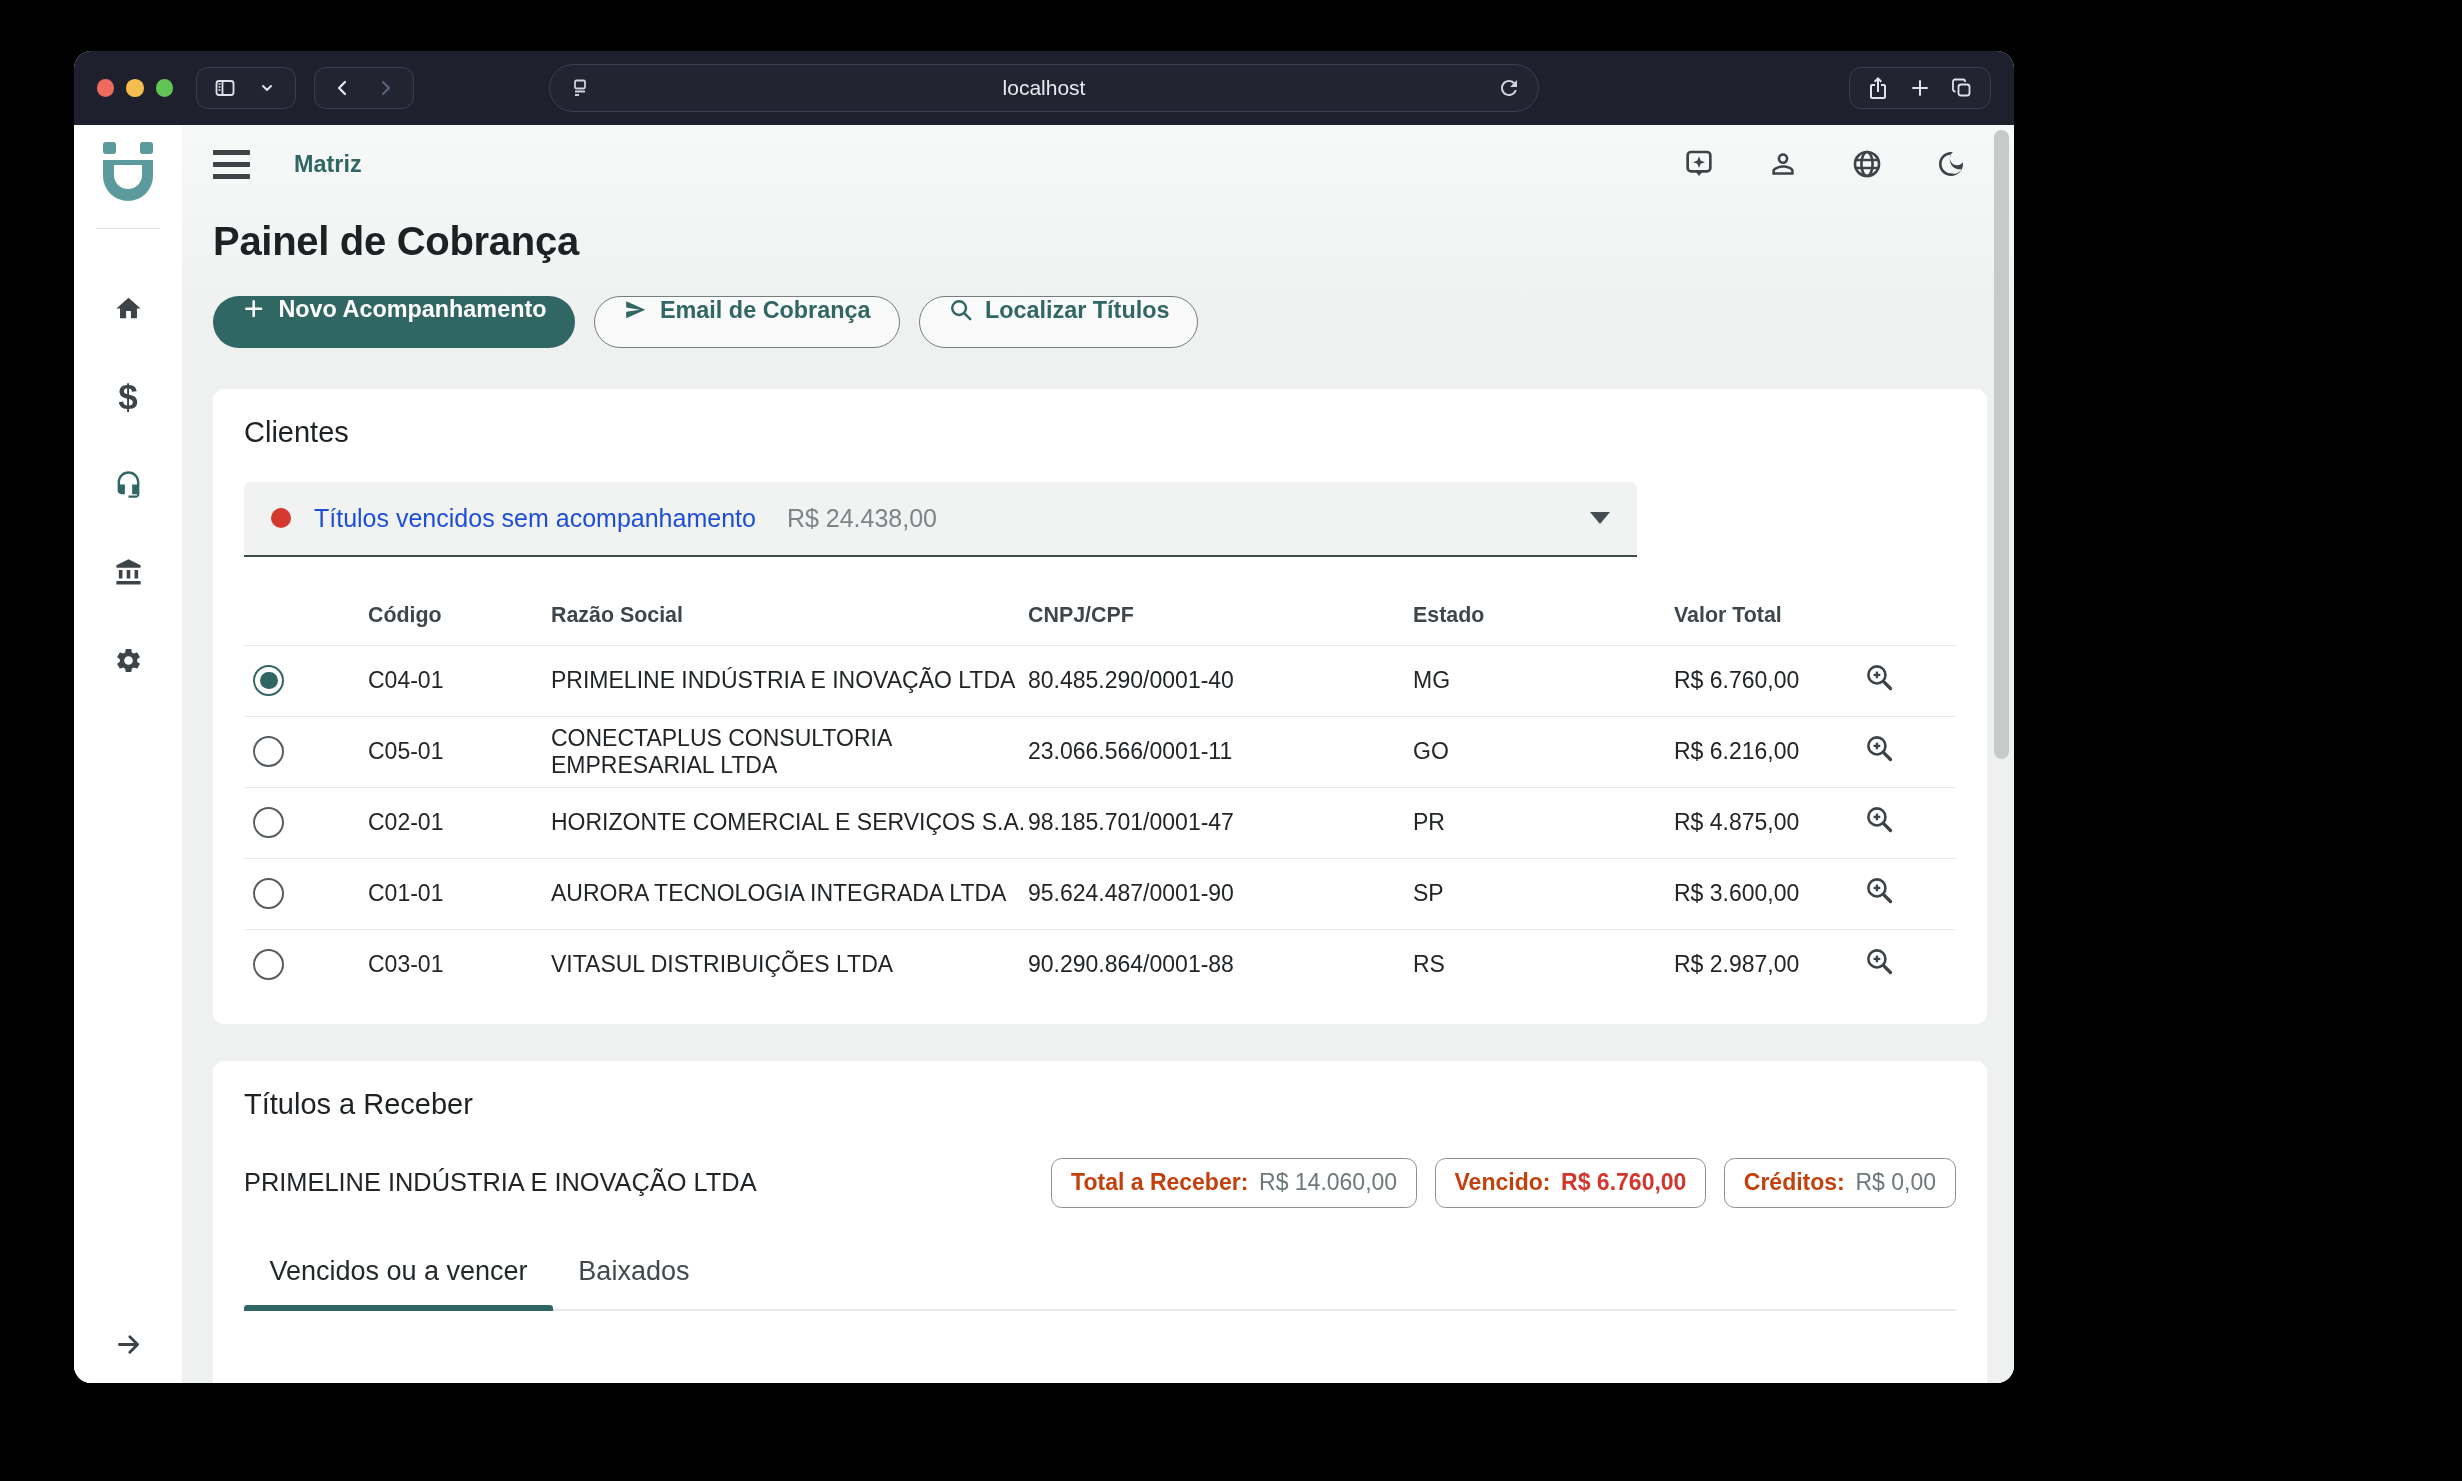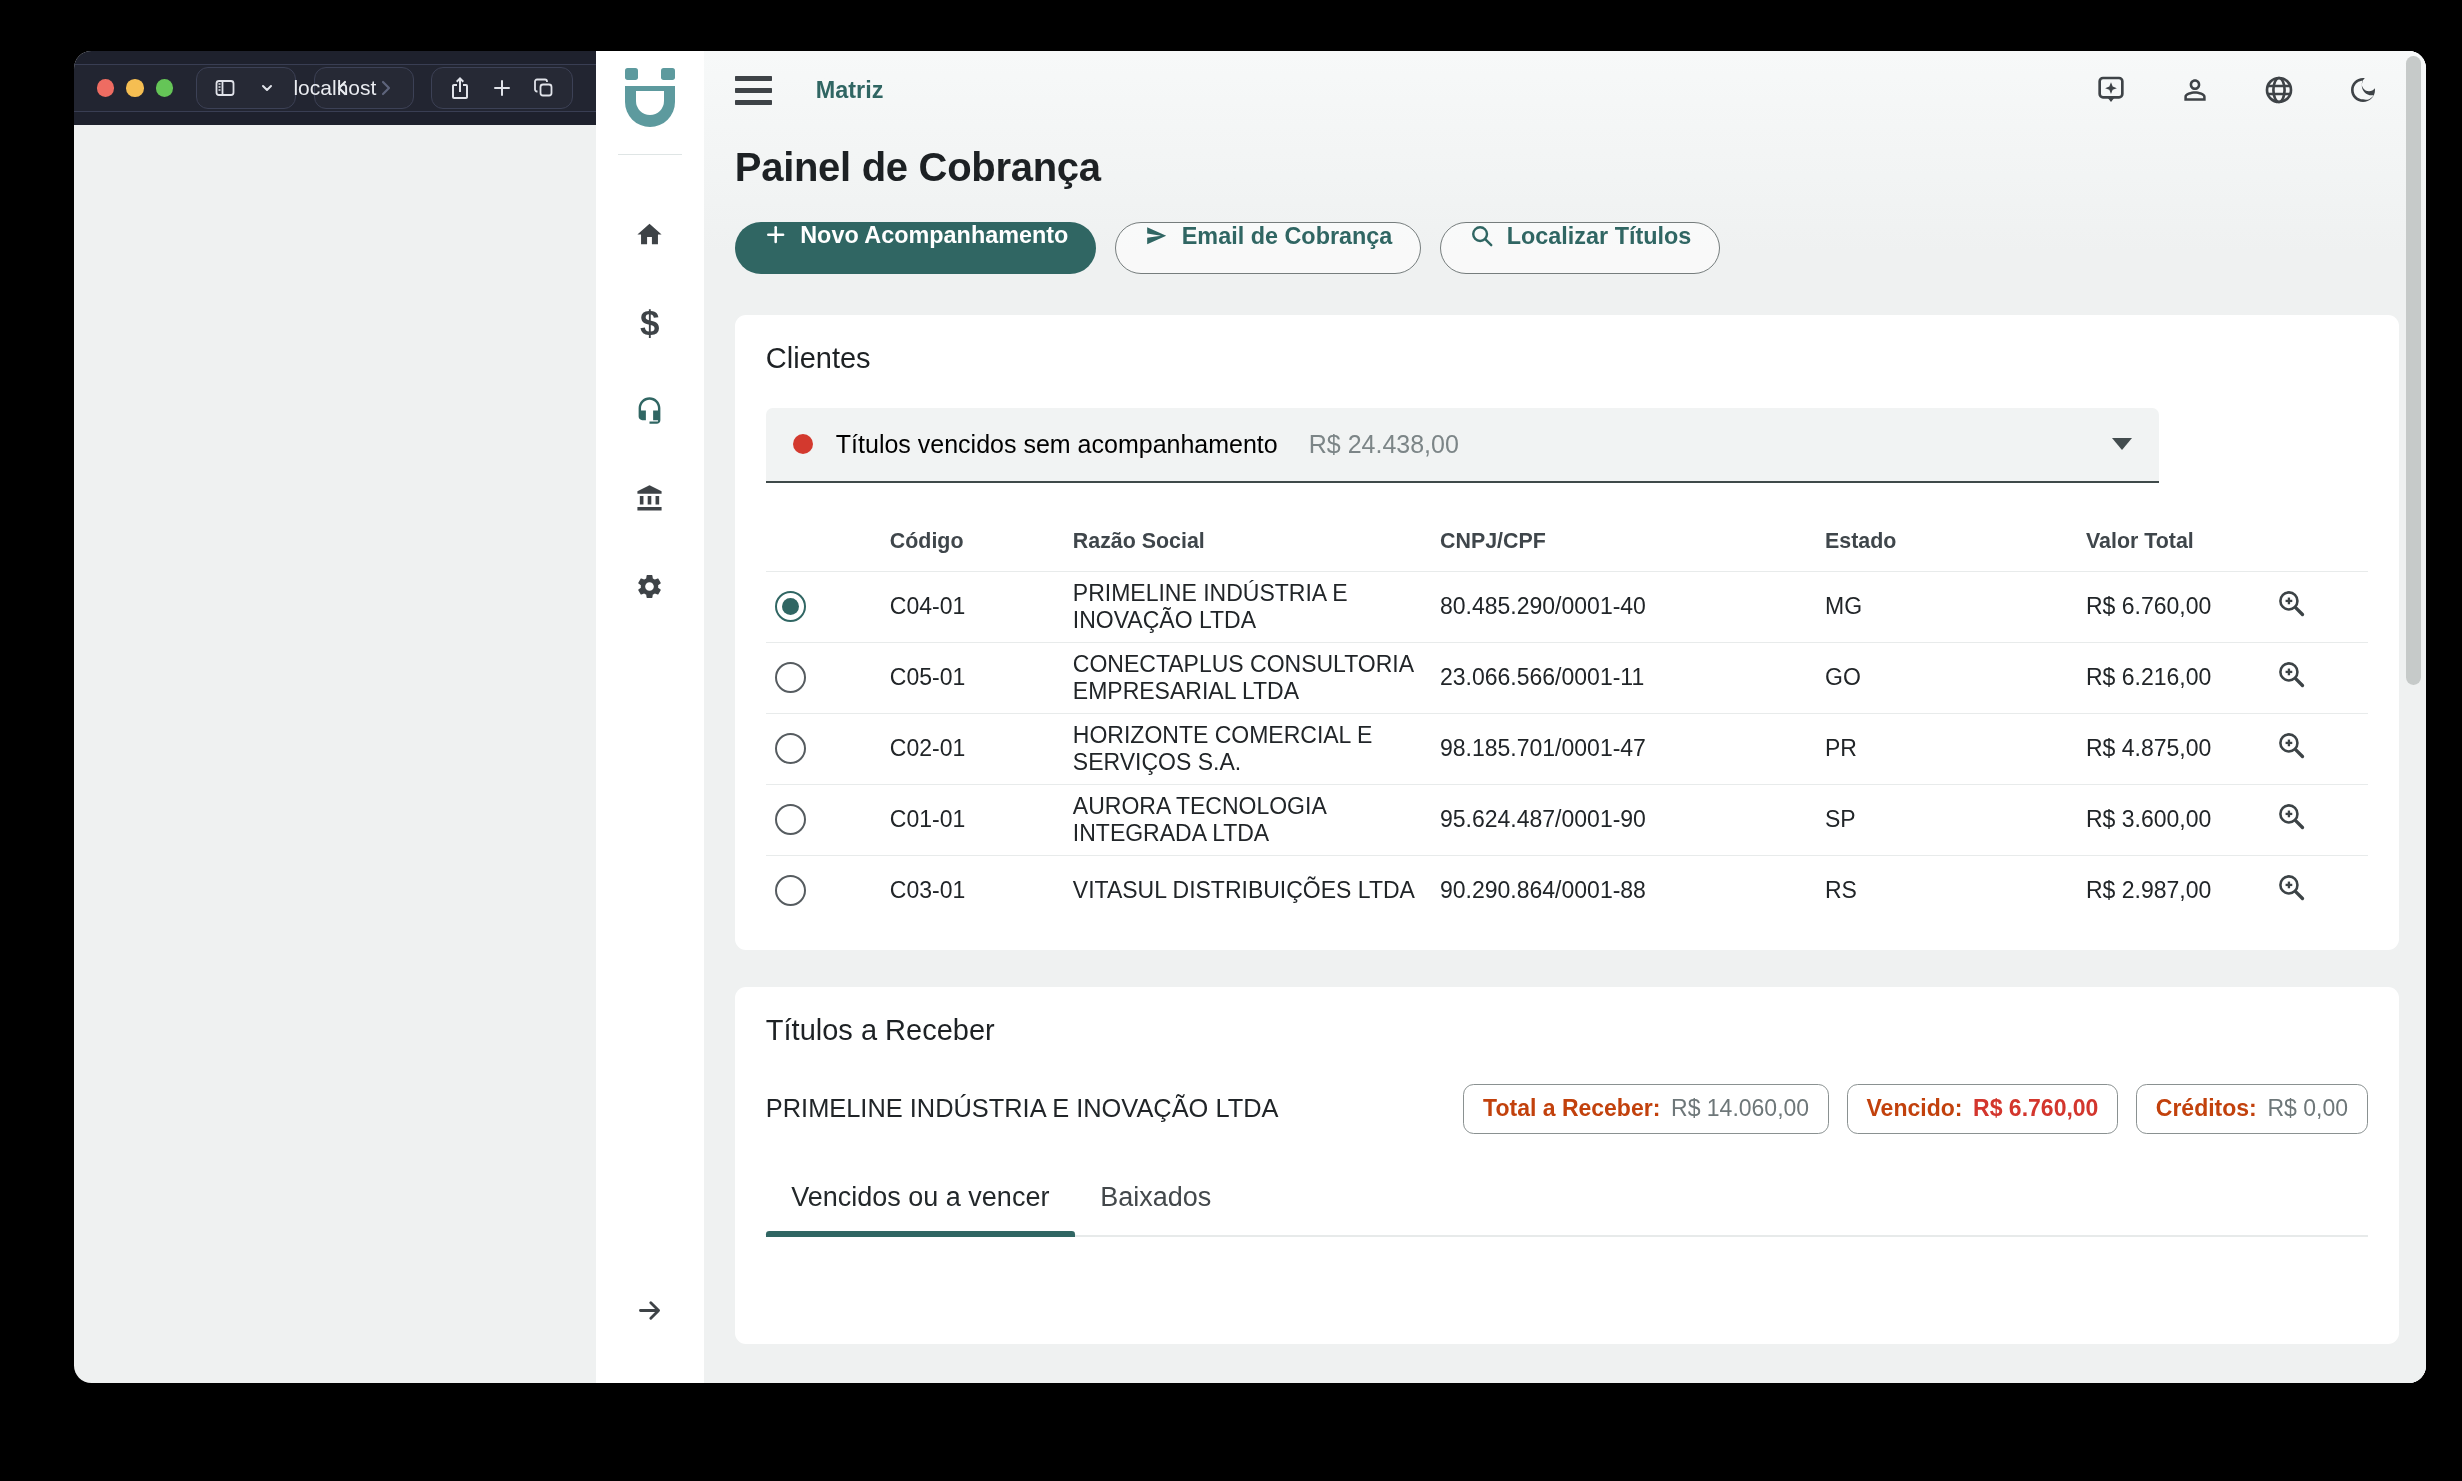--- a/index.html
+++ b/index.html
@@ -1,20 +1,20 @@
 <!DOCTYPE html>
 <html style="font-size:10.7px"><head>
 <meta charset="utf-8">
 <style>
   * { margin:0; padding:0; box-sizing:border-box; }
   html,body { width:2462px; height:1481px; background:#000; font-family:"Liberation Sans","DejaVu Sans",sans-serif; overflow:hidden; }
 
-  .window { position:absolute; left:74px; top:51px; width:2352px; height:1332px;
+  .window { position:absolute; left:74px; top:51px; width:1940px; height:1332px;
             border-radius:17.4px; overflow:hidden; background:#eff1f1;
-            display:flex; flex-direction:row; }
+            display:flex; flex-direction:column; }
 
   
   .chrome { height:74px; flex:0 0 74px; background:#1e212d; display:flex; align-items:center;
             padding:0 23px; position:relative; }
   .lights { display:flex; gap:12px; margin-right:23px; }
   .light { width:17.4px; height:17.4px; border-radius:50%; }
   .light.r { background:#ee6a5f; } .light.y { background:#f5bd4f; } .light.g { background:#62c454; }
   .chrome-group { display:flex; align-items:center; gap:14.7px; border:1.3px solid #393e53;
                   border-radius:12px; padding:6.7px 14.7px; background:rgba(255,255,255,0.02); margin-right:17.4px; }
   .chrome-ic { width:27px; height:27px; display:flex; align-items:center; justify-content:center; }
@@ -63,21 +63,21 @@
   .btn svg { width:25.4px; height:25.4px; }
   .btn.filled { background:#306663; color:#fff; border:none; }
   .btn.outline { background:rgba(255,255,255,0.6); color:#306663; border:1.7px solid #767d7d; }
 
   .card { background:#fff; border-radius:11px; margin-top:41px; padding:27px 31px 24px; }
   h2.card-title { font-size:29px; font-weight:500; color:#1d2124; }
 
   .select { margin-top:33px; width:1393px; height:75px; background:#f1f3f3; border-radius:6.7px 6.7px 0 0;
             border-bottom:2px solid #3f4a4a; display:flex; align-items:center; padding:0 27px; cursor:pointer; }
   .select .dot { width:20px; height:20px; border-radius:50%; background:#d3392e; margin-right:23px; flex:0 0 20px; }
-  .select .lbl { font-size:25px; color:#000000; }
+  .select .lbl { font-size:25px; color:#1d4ed8; }
   .select .val { font-size:25px; color:#7c8587; margin-left:31px; }
   .select .caret { margin-left:auto; width:0; height:0; border-left:10px solid transparent;
                    border-right:10px solid transparent; border-top:12px solid #434c4e; }
 
   .tbl { margin-top:29px; }
   .trow { display:grid; grid-template-columns:124px 183px 1fr 385px 261px 129px 153px;
           align-items:center; }
   .trow.head { height:59px; font-size:21.4px; font-weight:700; color:#3f464b; }
   .trow.body { height:71px; font-size:23px; color:#212528; border-top:1.3px solid #e8ebeb; cursor:pointer; }
   .cell.right { }

